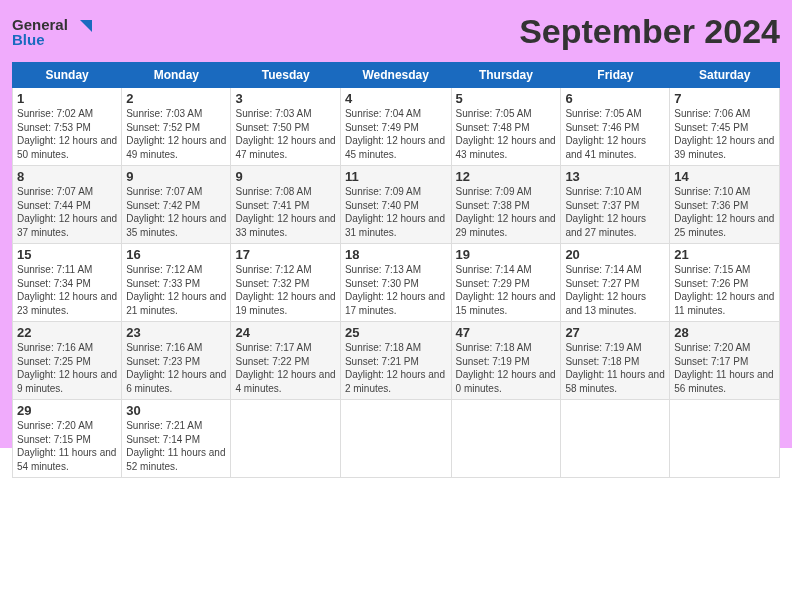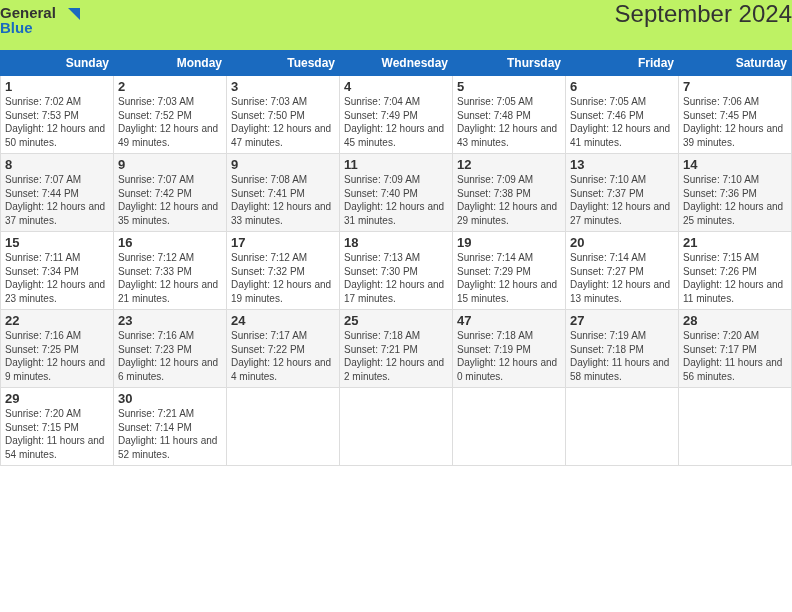--- a/index.html
+++ b/index.html
@@ -6,56 +6,56 @@
     body {
       font-family: Arial, sans-serif;
       background: #fff;
       width: 792px;
       height: 612px;
       overflow: hidden;
     }
     .container {
       width: 792px;
       height: 448px;
-      padding: 0;
-      background: #bef264;
+      padding: 12px;
+      background: #f0abfc;
     }
     .header {
       display: flex;
       align-items: flex-start;
       justify-content: space-between;
       margin-bottom: 10px;
     }
     .logo {
       display: flex;
       flex-direction: column;
       align-items: flex-start;
     }
     .title-block {
       text-align: right;
     }
     .month-title {
-      font-size: 24px;
-      font-weight: normal;
+      font-size: 34px;
+      font-weight: bold;
       color: #333;
     }
     .location {
       font-size: 14px;
       color: #555;
     }
     .calendar {
       width: 100%;
       border-collapse: collapse;
       font-size: 10.5px;
     }
     .calendar th {
       background: #1a6abf;
       color: #fff;
       padding: 5px 4px;
-      text-align: right;
+      text-align: center;
       font-size: 12px;
       font-weight: bold;
       border: 1px solid #1a6abf;
     }
     .calendar td {
       border: 1px solid #ddd;
       vertical-align: top;
       padding: 3px 4px;
       width: 113px;
       height: 78px;

